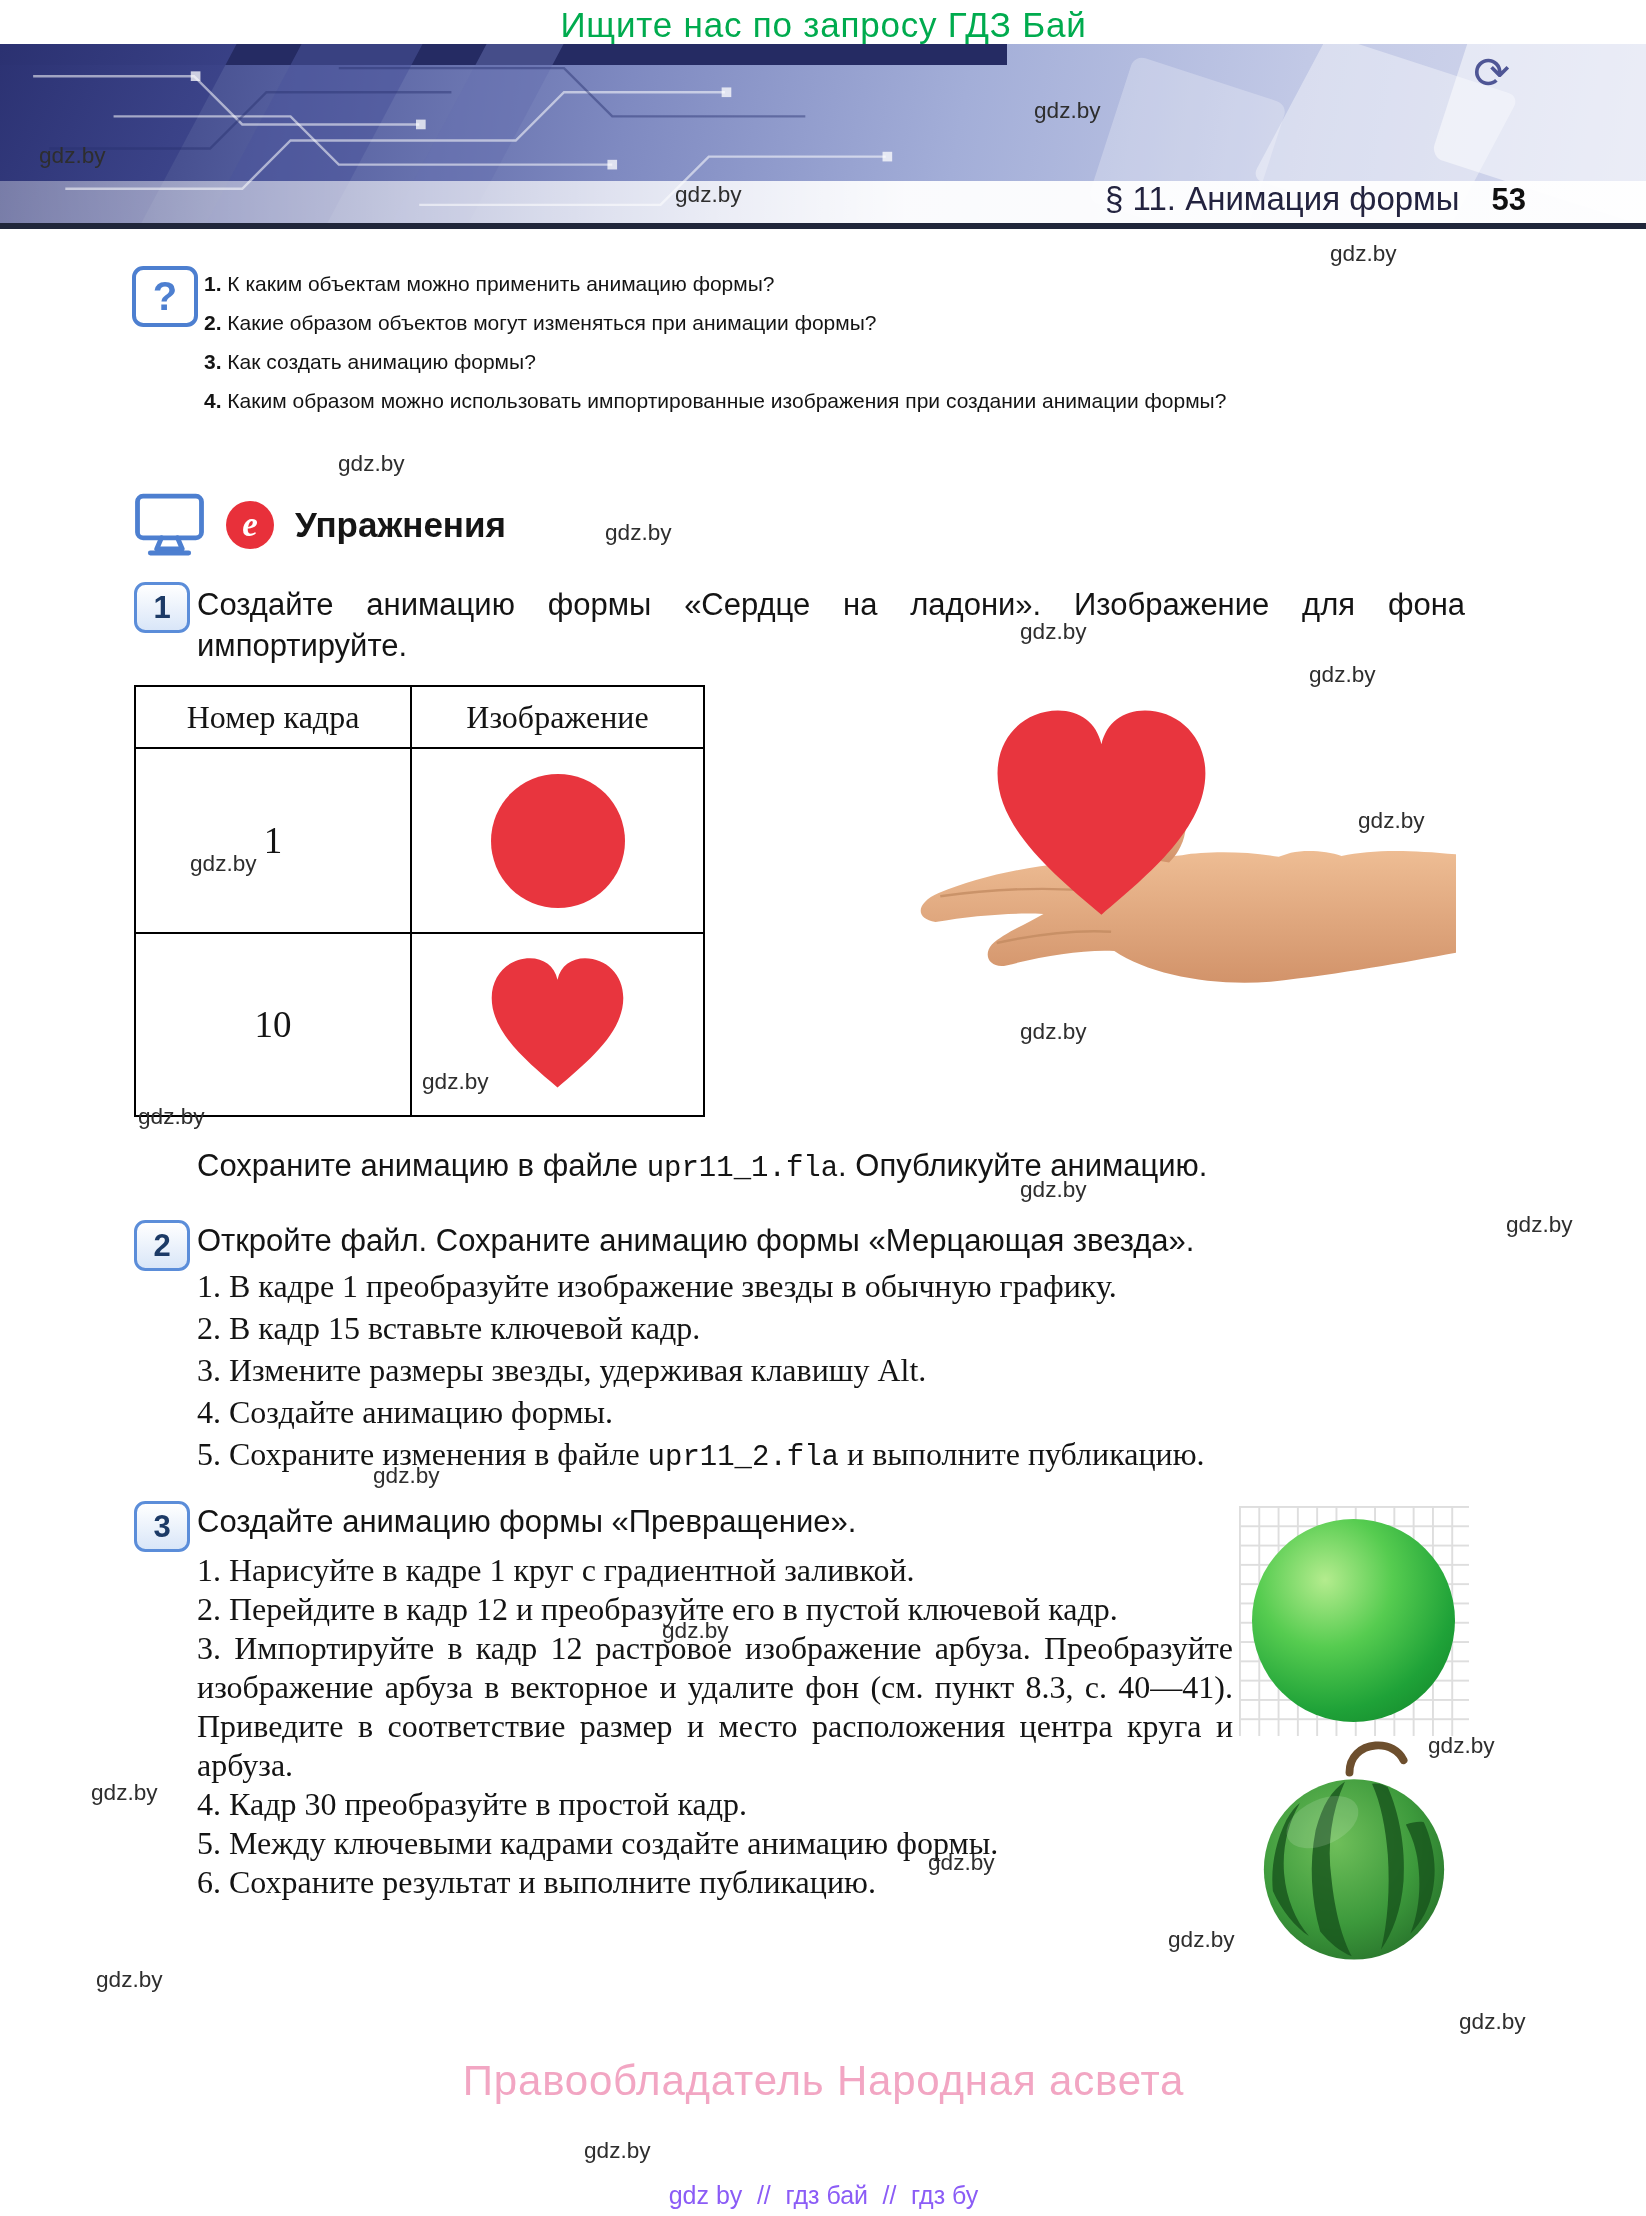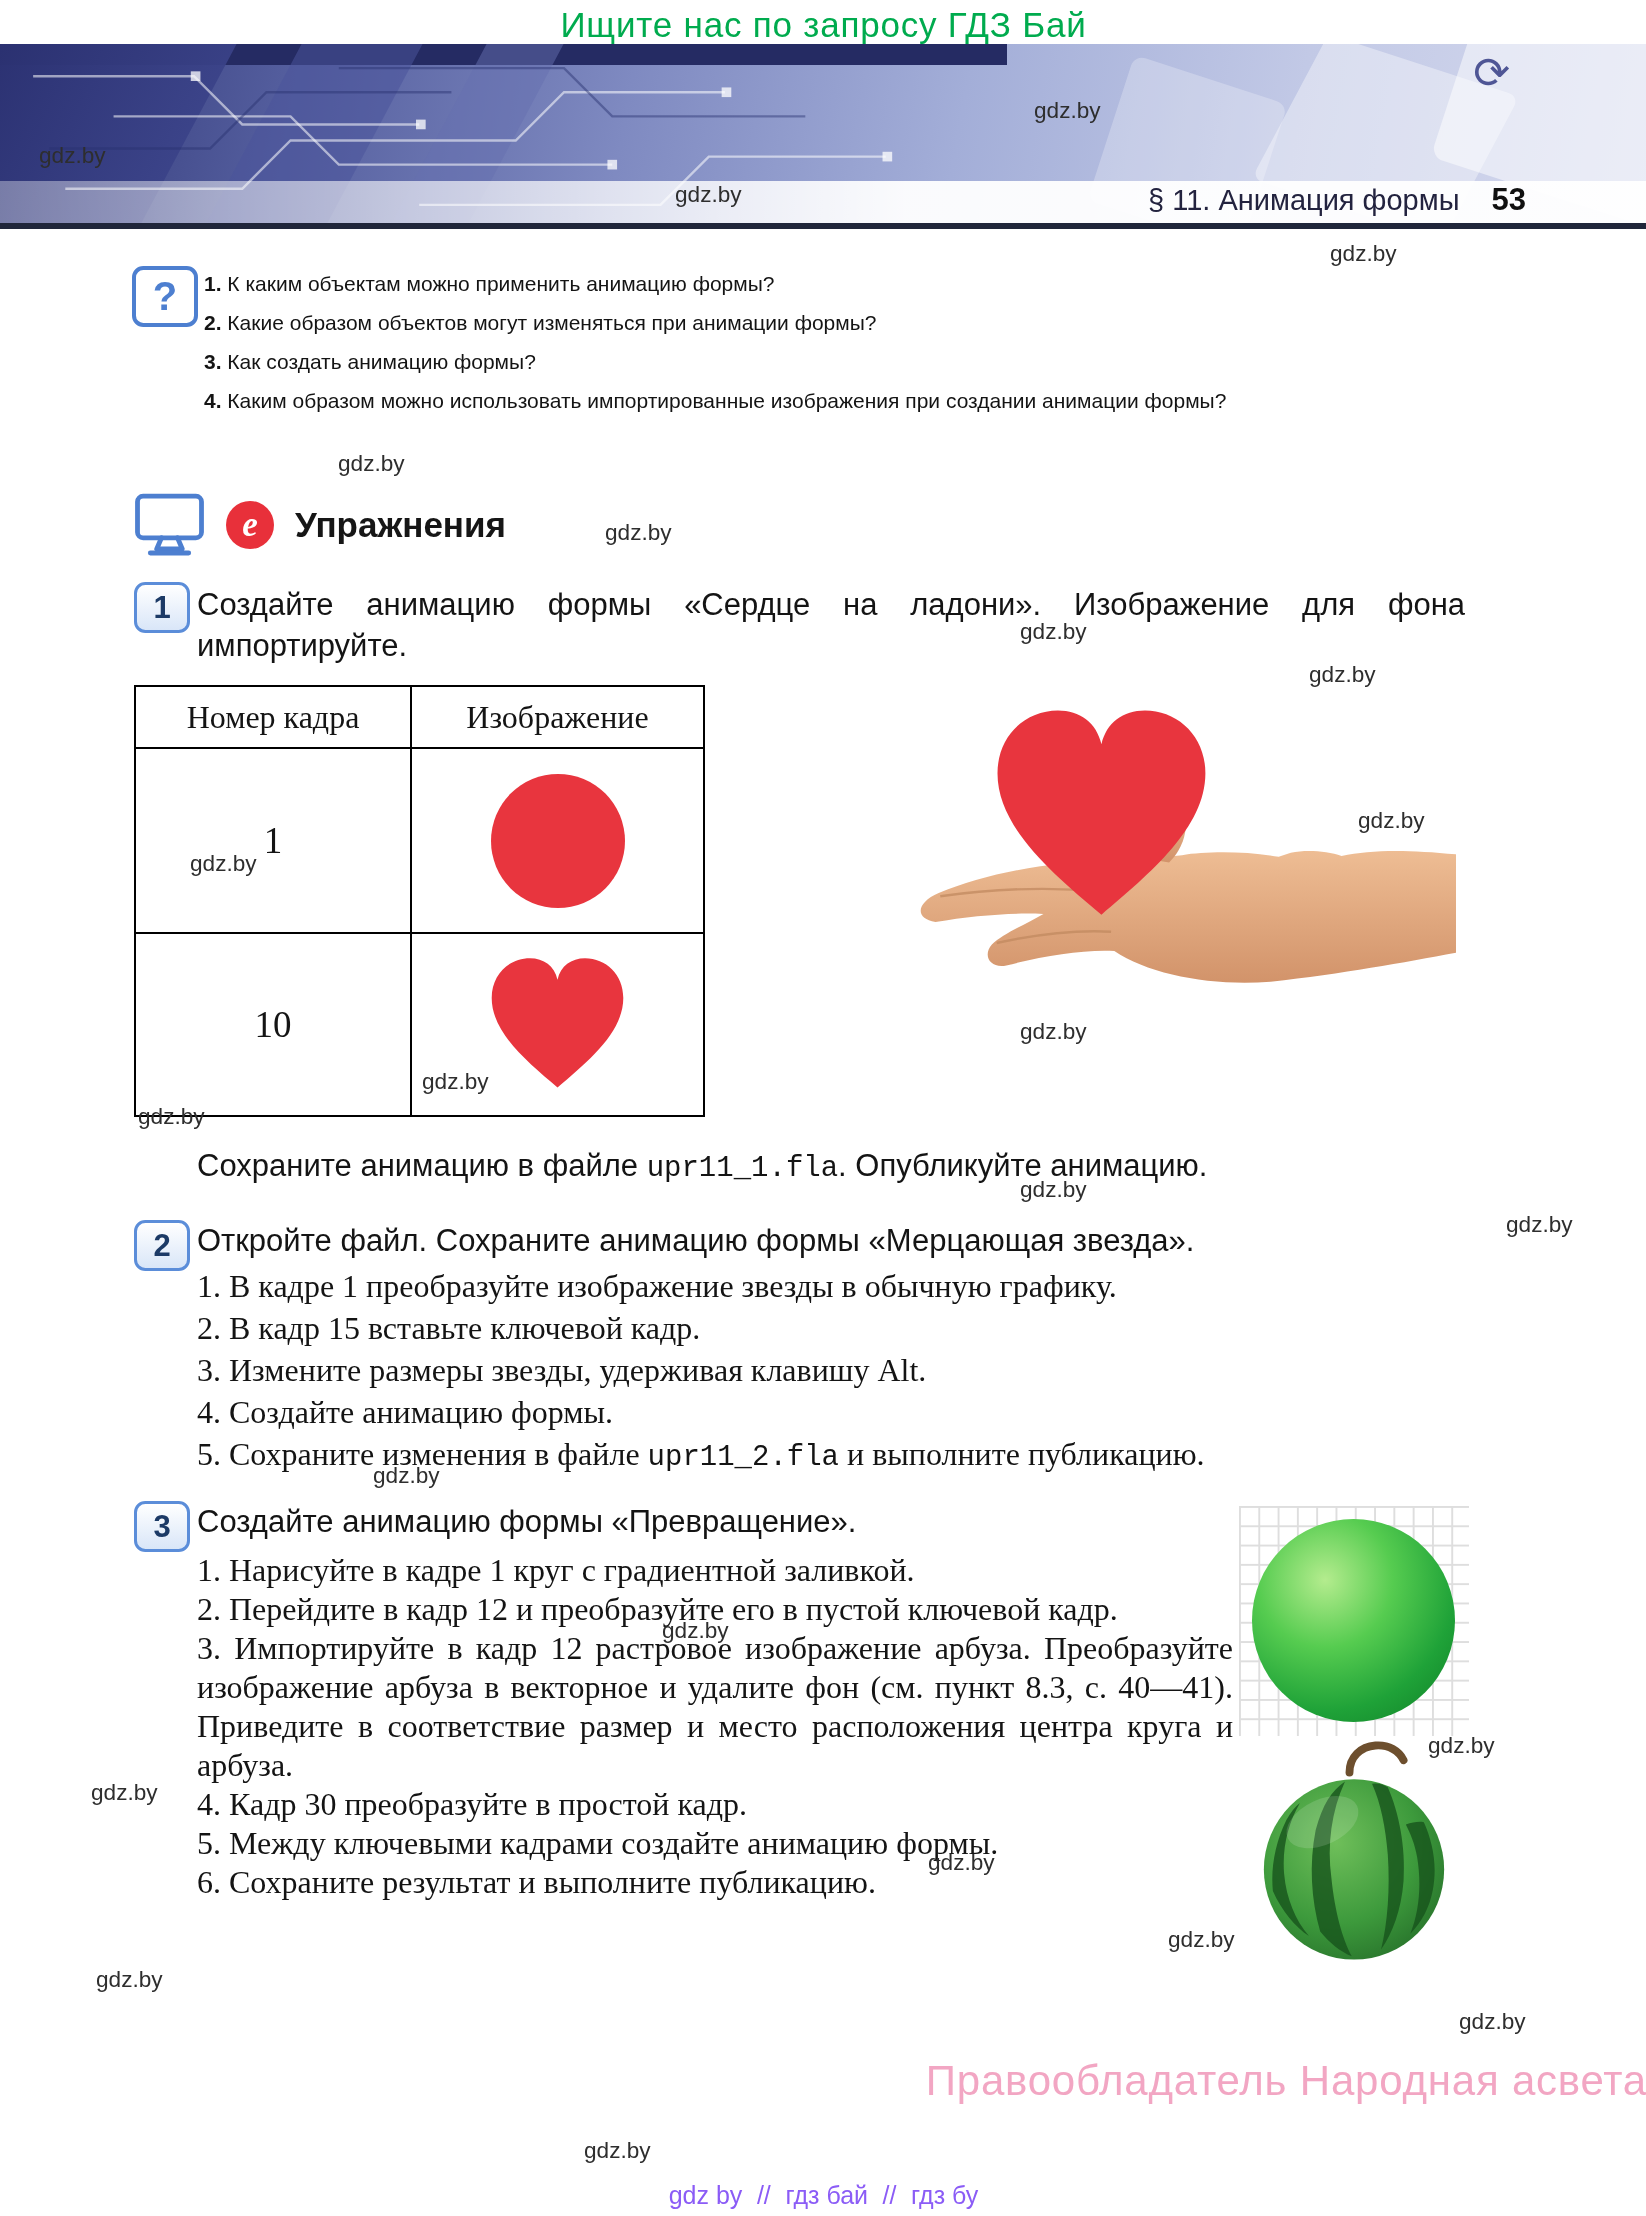--- a/index.html
+++ b/index.html
@@ -22,21 +22,21 @@
   .bnr-s4{position:absolute;top:-16px;left:435px;width:77px;height:226px;background:#6570b0;transform:skewX(-28deg);opacity:.5;}
   .bnr-key1{position:absolute;top:-29px;right:-56px;width:250px;height:185px;background:rgba(255,255,255,.5);transform:rotate(18deg);border-radius:13px;}
   .bnr-key2{position:absolute;top:13px;right:161px;width:201px;height:161px;background:rgba(255,255,255,.38);transform:rotate(18deg) skewX(-10deg);border-radius:11.3px;}
   .bnr-key3{position:absolute;top:32px;right:379px;width:161px;height:153px;background:rgba(255,255,255,.25);transform:rotate(18deg);border-radius:11.3px;}
   .bnr-circuit{position:absolute;left:0;top:0;}
   .bnr-arrow{position:absolute;right:137px;top:3.2px;font-size:44px;color:#353d85;opacity:.85;}
   .bnr-strip{position:absolute;left:0;bottom:5.6px;height:42px;width:100%;
              background:linear-gradient(90deg,rgba(255,255,255,.35),rgba(255,255,255,.95) 55%);}
   .bnr-line{position:absolute;bottom:0;left:0;width:100%;height:5.6px;background:#20263a;}
   .bnr-title{position:absolute;right:121px;bottom:11.3px;display:flex;gap:32px;align-items:baseline;z-index:4;}
-  .bnr-title .st{font-size:29px;color:#23233f;}
+  .bnr-title .st{font-size:33px;color:#23233f;}
   .bnr-title .pn{font-size:31px;font-weight:bold;color:#101010;}
 
   
   .q-icon{position:absolute;left:132px;top:266px;width:58px;height:53px;border:4px solid #4d7fd0;border-radius:11.3px;
           color:#4d7fd0;font-size:40px;font-weight:bold;display:flex;align-items:center;justify-content:center;background:#fff;}
   .q-list{position:absolute;left:204px;top:264px;width:1264px;}
   .q-item{margin:0;font-size:21px;line-height:39px;text-align:justify;padding-left:42px;text-indent:-42px;}
   .q-item b{font-weight:bold;}
 
   
@@ -82,21 +82,21 @@
 
   
   .grid-img{position:absolute;left:1239px;top:1506px;width:230px;height:230px;background:#fff;
             background-image:linear-gradient(#dedede 1.6px,transparent 1.6px),linear-gradient(90deg,#dedede 1.6px,transparent 1.6px);
             background-size:19.3px 19.3px;}
   .sphere{position:absolute;left:13px;top:13px;width:203px;height:203px;border-radius:50%;
           background:radial-gradient(circle at 36% 30%,#b4ec8e 0%,#56cc50 35%,#1fa238 68%,#0e7c25 100%);}
   .melon-wrap{position:absolute;left:1241px;top:1741px;width:226px;height:222px;}
 
   
-  .copyright{position:absolute;top:2057px;left:0;width:100%;text-align:right;font-size:42px;color:#f2a6c3;letter-spacing:0.8px;}
+  .copyright{position:absolute;top:2057px;left:0;width:100%;text-align:center;font-size:42px;color:#f2a6c3;letter-spacing:0.8px;}
   .flinks{position:absolute;top:2181px;left:0;width:100%;text-align:center;font-size:25px;color:#8b5cf6;}
   .flinks span{margin:0 7.3px;}
 </style>
 </head>
 <body>
 
 <div class="page">
 
   <div class="top-green">Ищите нас по запросу ГДЗ Бай</div>
 

